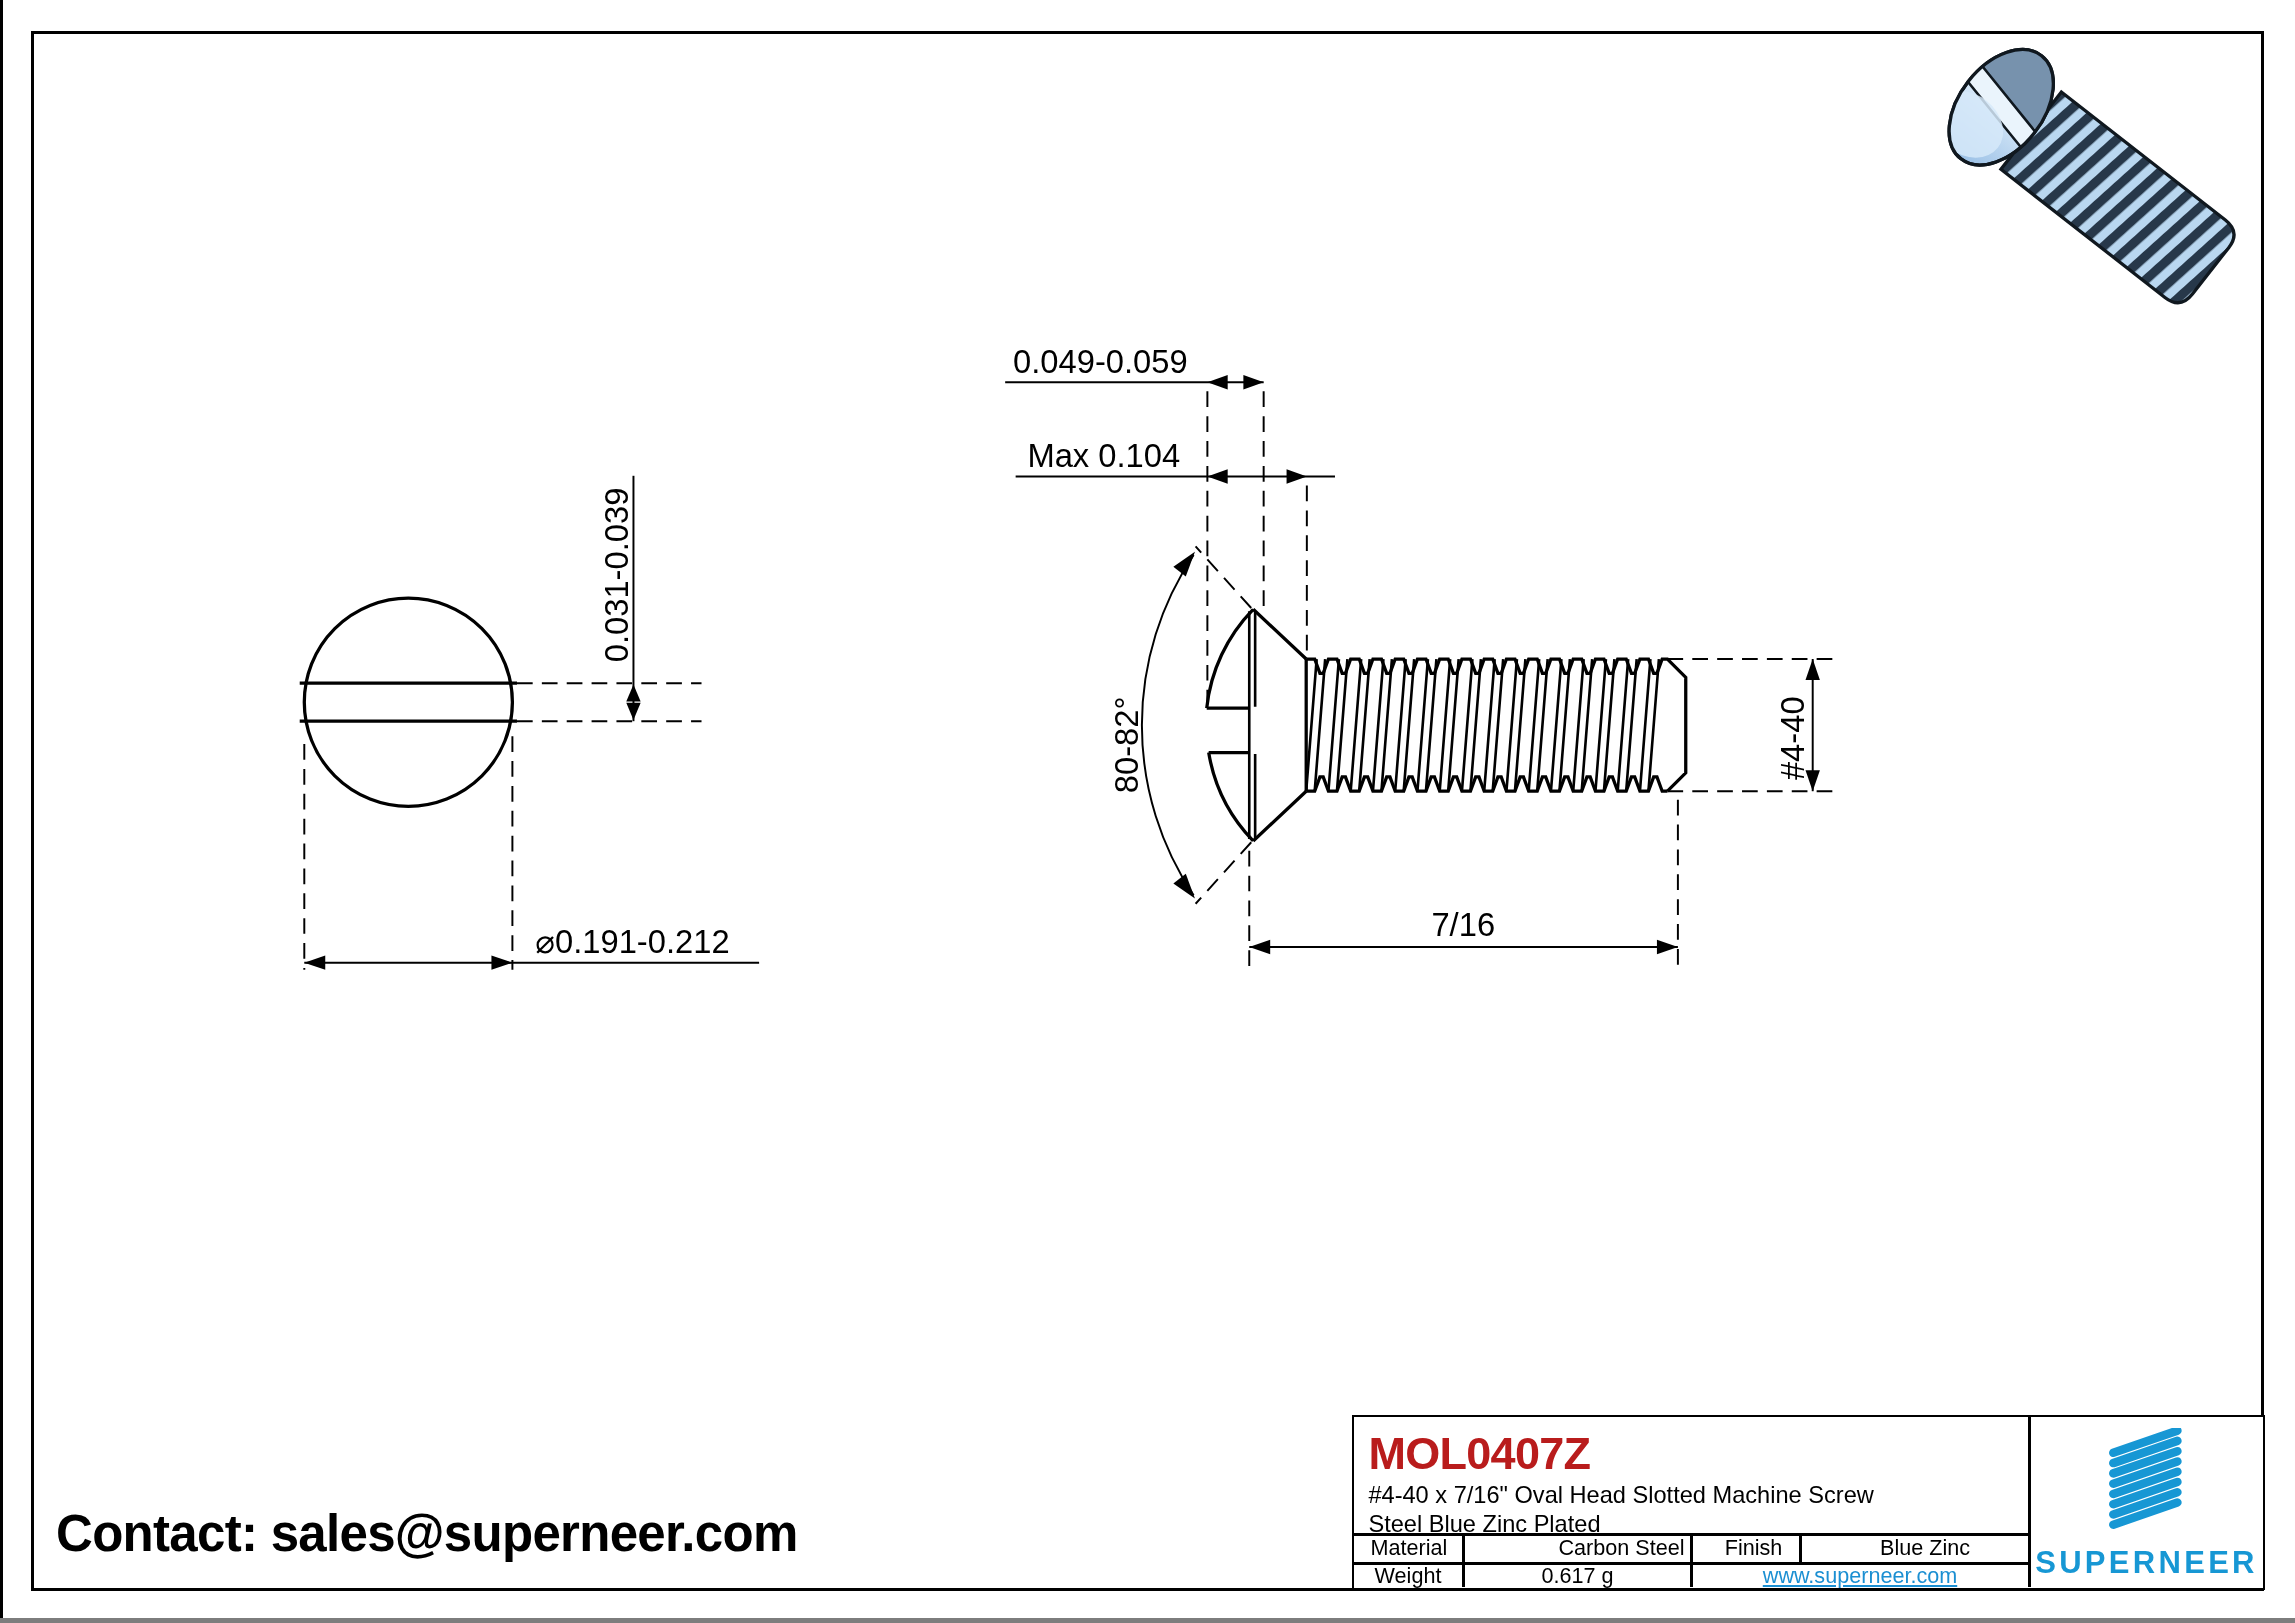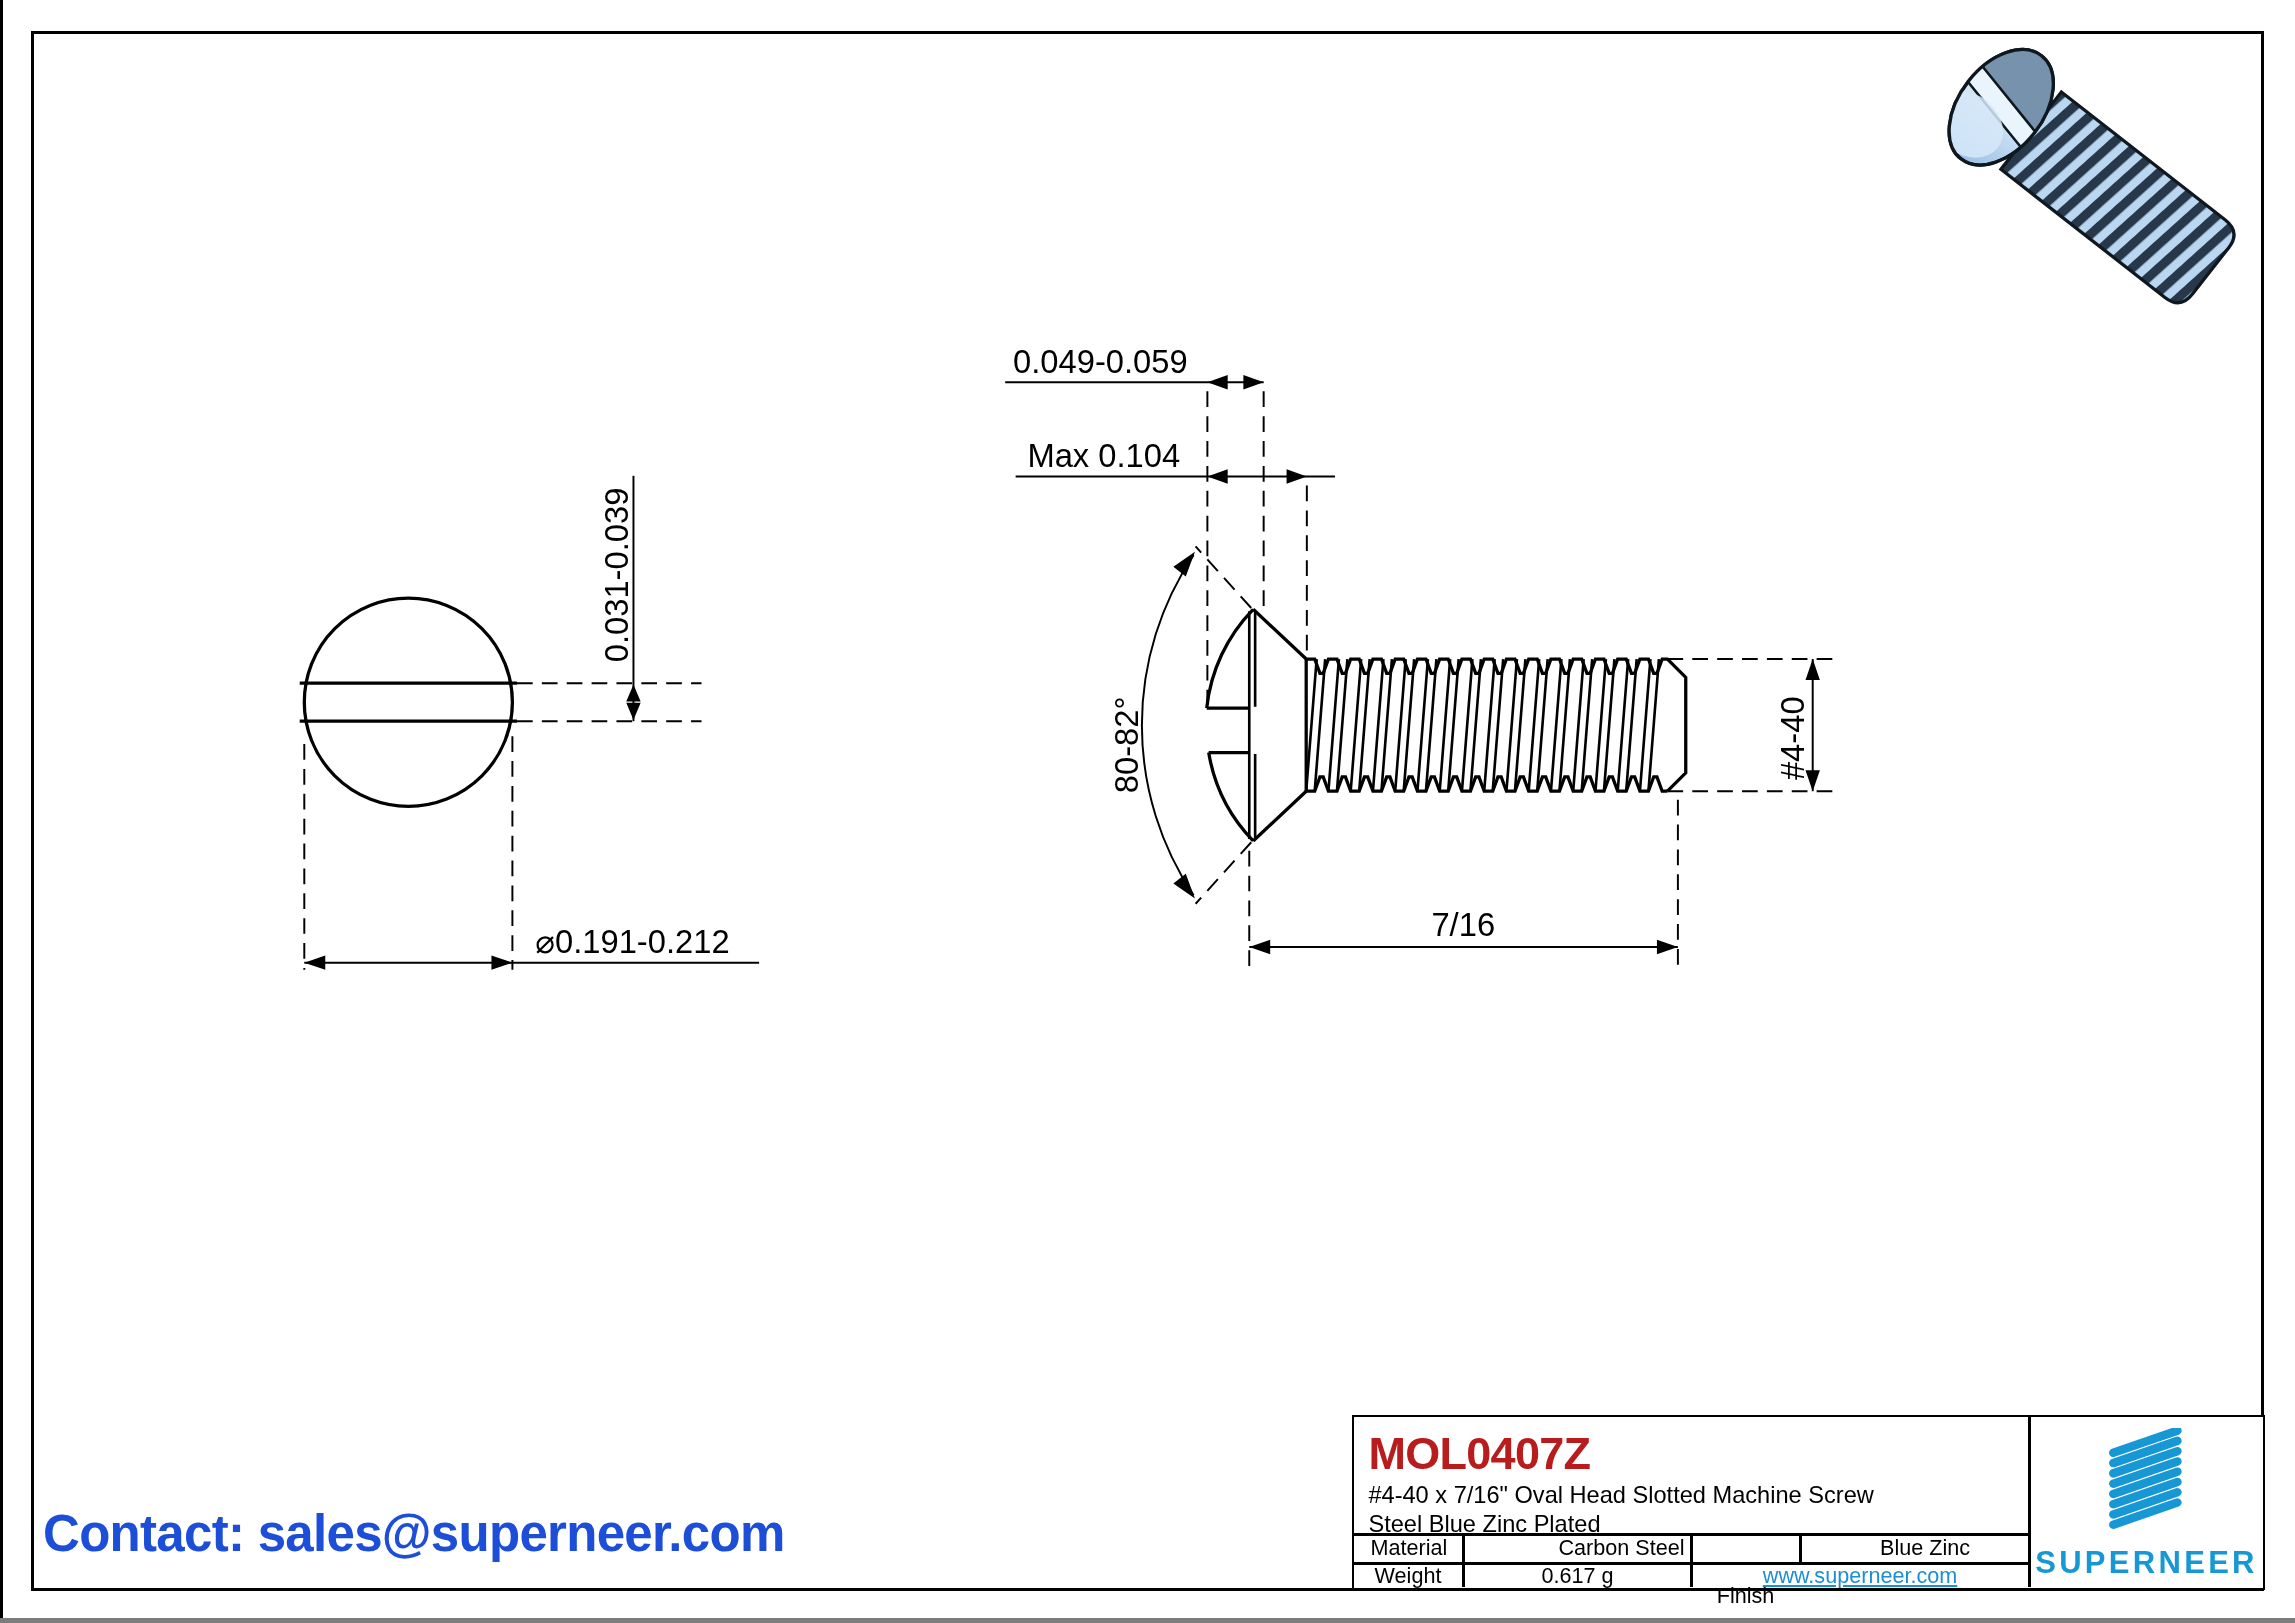--- a/index.html
+++ b/index.html
@@ -3,21 +3,21 @@
 <meta charset="utf-8">
 <style>
   html,body{margin:0;padding:0;background:#fff;}
   body{width:2295px;height:1623px;position:relative;font-family:"Liberation Sans",sans-serif;overflow:hidden;}
   .abs{position:absolute;}
   
   #left-edge-line{left:0;top:0;width:3.3px;height:1618px;background:#000;}
   #bottom-gray-bar{left:0;top:1618px;width:2295px;height:5.2px;background:#7d7d7d;}
   #page-frame{left:31px;top:31px;width:2233px;height:1560px;border:3.3px solid #000;box-sizing:border-box;}
   
-  #contact-line{left:43px;top:1504px;font-size:51px;font-weight:600;color:#1d4ed8;letter-spacing:-0.7px;white-space:nowrap;}
+  #contact-line{left:56px;top:1504px;font-size:51px;font-weight:600;color:#000000;letter-spacing:-0.7px;white-space:nowrap;}
   
   #drawing-svg{left:0;top:0;width:2295px;height:1623px;}
   text.dim{font-family:"Liberation Sans",sans-serif;font-size:50px;fill:#000;}
   
   #title-block{left:1352px;top:1415px;width:913px;height:175px;border:2.6px solid #000;box-sizing:border-box;background:#fff;}
   #title-block .line{background:#000;position:absolute;}
   .tb-cell{position:absolute;display:flex;align-items:center;justify-content:center;font-size:21.6px;color:#000;white-space:nowrap;}
   #tb-desc{position:absolute;left:0;top:0;width:674px;height:116px;padding:9.2px 0 0 14.4px;box-sizing:border-box;}
   #tb-part-number{font-size:45px;font-weight:700;letter-spacing:-0.7px;line-height:55px;color:#b91c1c;}
   .tb-sub{font-size:23.6px;line-height:29px;color:#000;}
@@ -147,21 +147,21 @@
 
   <div class="line" style="left:674px;top:0;width:2.6px;height:170px;"></div>
   <div class="line" style="left:0;top:116px;width:674px;height:2.6px;"></div>
   <div class="line" style="left:0;top:145px;width:674px;height:2.6px;"></div>
   <div class="line" style="left:108px;top:116px;width:2.6px;height:54px;"></div>
   <div class="line" style="left:336px;top:116px;width:2.6px;height:54px;"></div>
   <div class="line" style="left:445px;top:116px;width:2.6px;height:29px;"></div>
 
   <div class="tb-cell" style="left:1px;top:118px;width:108px;height:26px;">Material</div>
   <div class="tb-cell" style="left:111px;top:118px;width:225px;height:26px;padding-left:44px;">Carbon Steel</div>
-  <div class="tb-cell" style="left:338px;top:118px;width:107px;height:26px;margin-top:48px;">Finish</div>
+  <div class="tb-cell" style="left:346px;top:118px;width:107px;height:26px;">Finish</div>
   <div class="tb-cell" style="left:448px;top:118px;width:246px;height:26px;">Blue Zinc</div>
 
   <div class="tb-cell" style="left:0;top:147px;width:108px;height:23px;">Weight</div>
   <div class="tb-cell" style="left:111px;top:147px;width:225px;height:23px;">0.617 g</div>
   <div class="tb-cell" id="tb-link" style="left:338px;top:147px;width:336px;height:23px;text-decoration:underline;">www.superneer.com</div>
 
   <svg style="position:absolute;left:754px;top:10.5px;" width="76" height="102" viewBox="0 0 116 156">
     <g stroke="#1797d4" stroke-width="13" stroke-linecap="round" fill="none">
       <line x1="8" y1="38" x2="106" y2="4"></line>
       <line x1="8" y1="53.7" x2="106" y2="19.7"></line>

